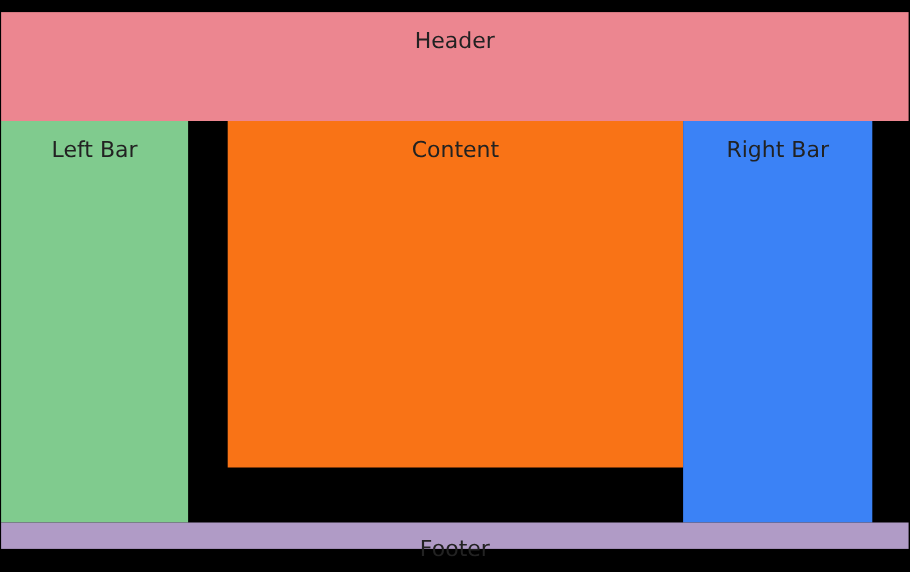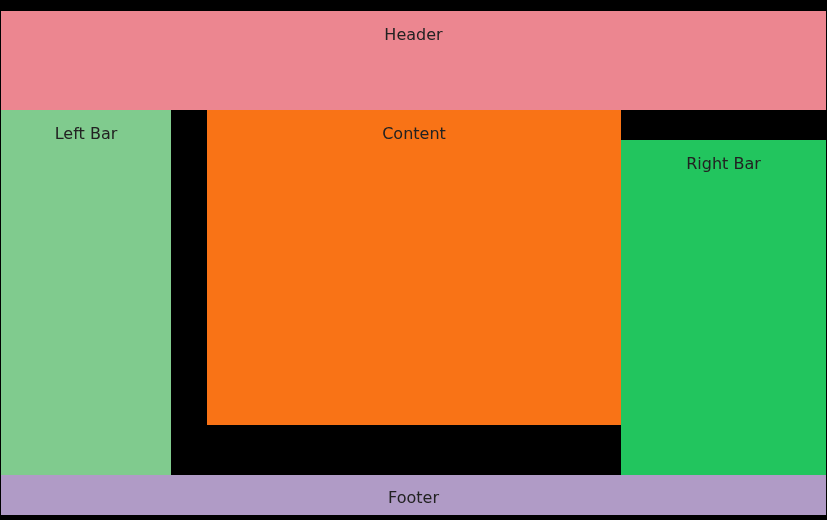--- a/index.html
+++ b/index.html
@@ -1,26 +1,26 @@
 <!DOCTYPE html>
 <html><head>
 <meta charset="utf-8">
 <style>
   html, body { margin:0; padding:0; }
   body { width:827px; height:520px; background:#000; position:relative; overflow:hidden;
          font-family:"DejaVu Sans", sans-serif; color:#222; }
   .region { position:absolute; box-sizing:border-box; text-align:center; }
-  .label { display:block; font-size:16px; }
+  .label { display:block; font-size:20px; }
   #header { left:1px; top:11px; width:825px; height:99px; background:#ec8690; }
   #header .label { padding-top:14px; }
   #left { left:1px; top:110px; width:170px; height:365px; background:#80cb8e; }
   #content { left:207px; top:110px; width:414px; height:315px; background:#f97316; }
-  #right { left:621px; top:110px; width:205px; height:365px; background:#22c55e;margin-top:30px; }
+  #right { left:621px; top:110px; width:172px; height:365px; background:#3b82f6; }
   #left .label, #content .label, #right .label { padding-top:14px; }
-  #footer { left:1px; top:475px; width:825px; height:40px; background:#b09bc6; }
+  #footer { left:1px; top:475px; width:825px; height:24px; background:#b09bc6; }
   #footer .label { padding-top:14px; line-height:18px; }
 </style>
 </head>
 <body>
 
 <div id="header" class="region">
   <span class="label">Header</span>
 </div>
 <div id="left" class="region">
   <span class="label">Left Bar</span>

